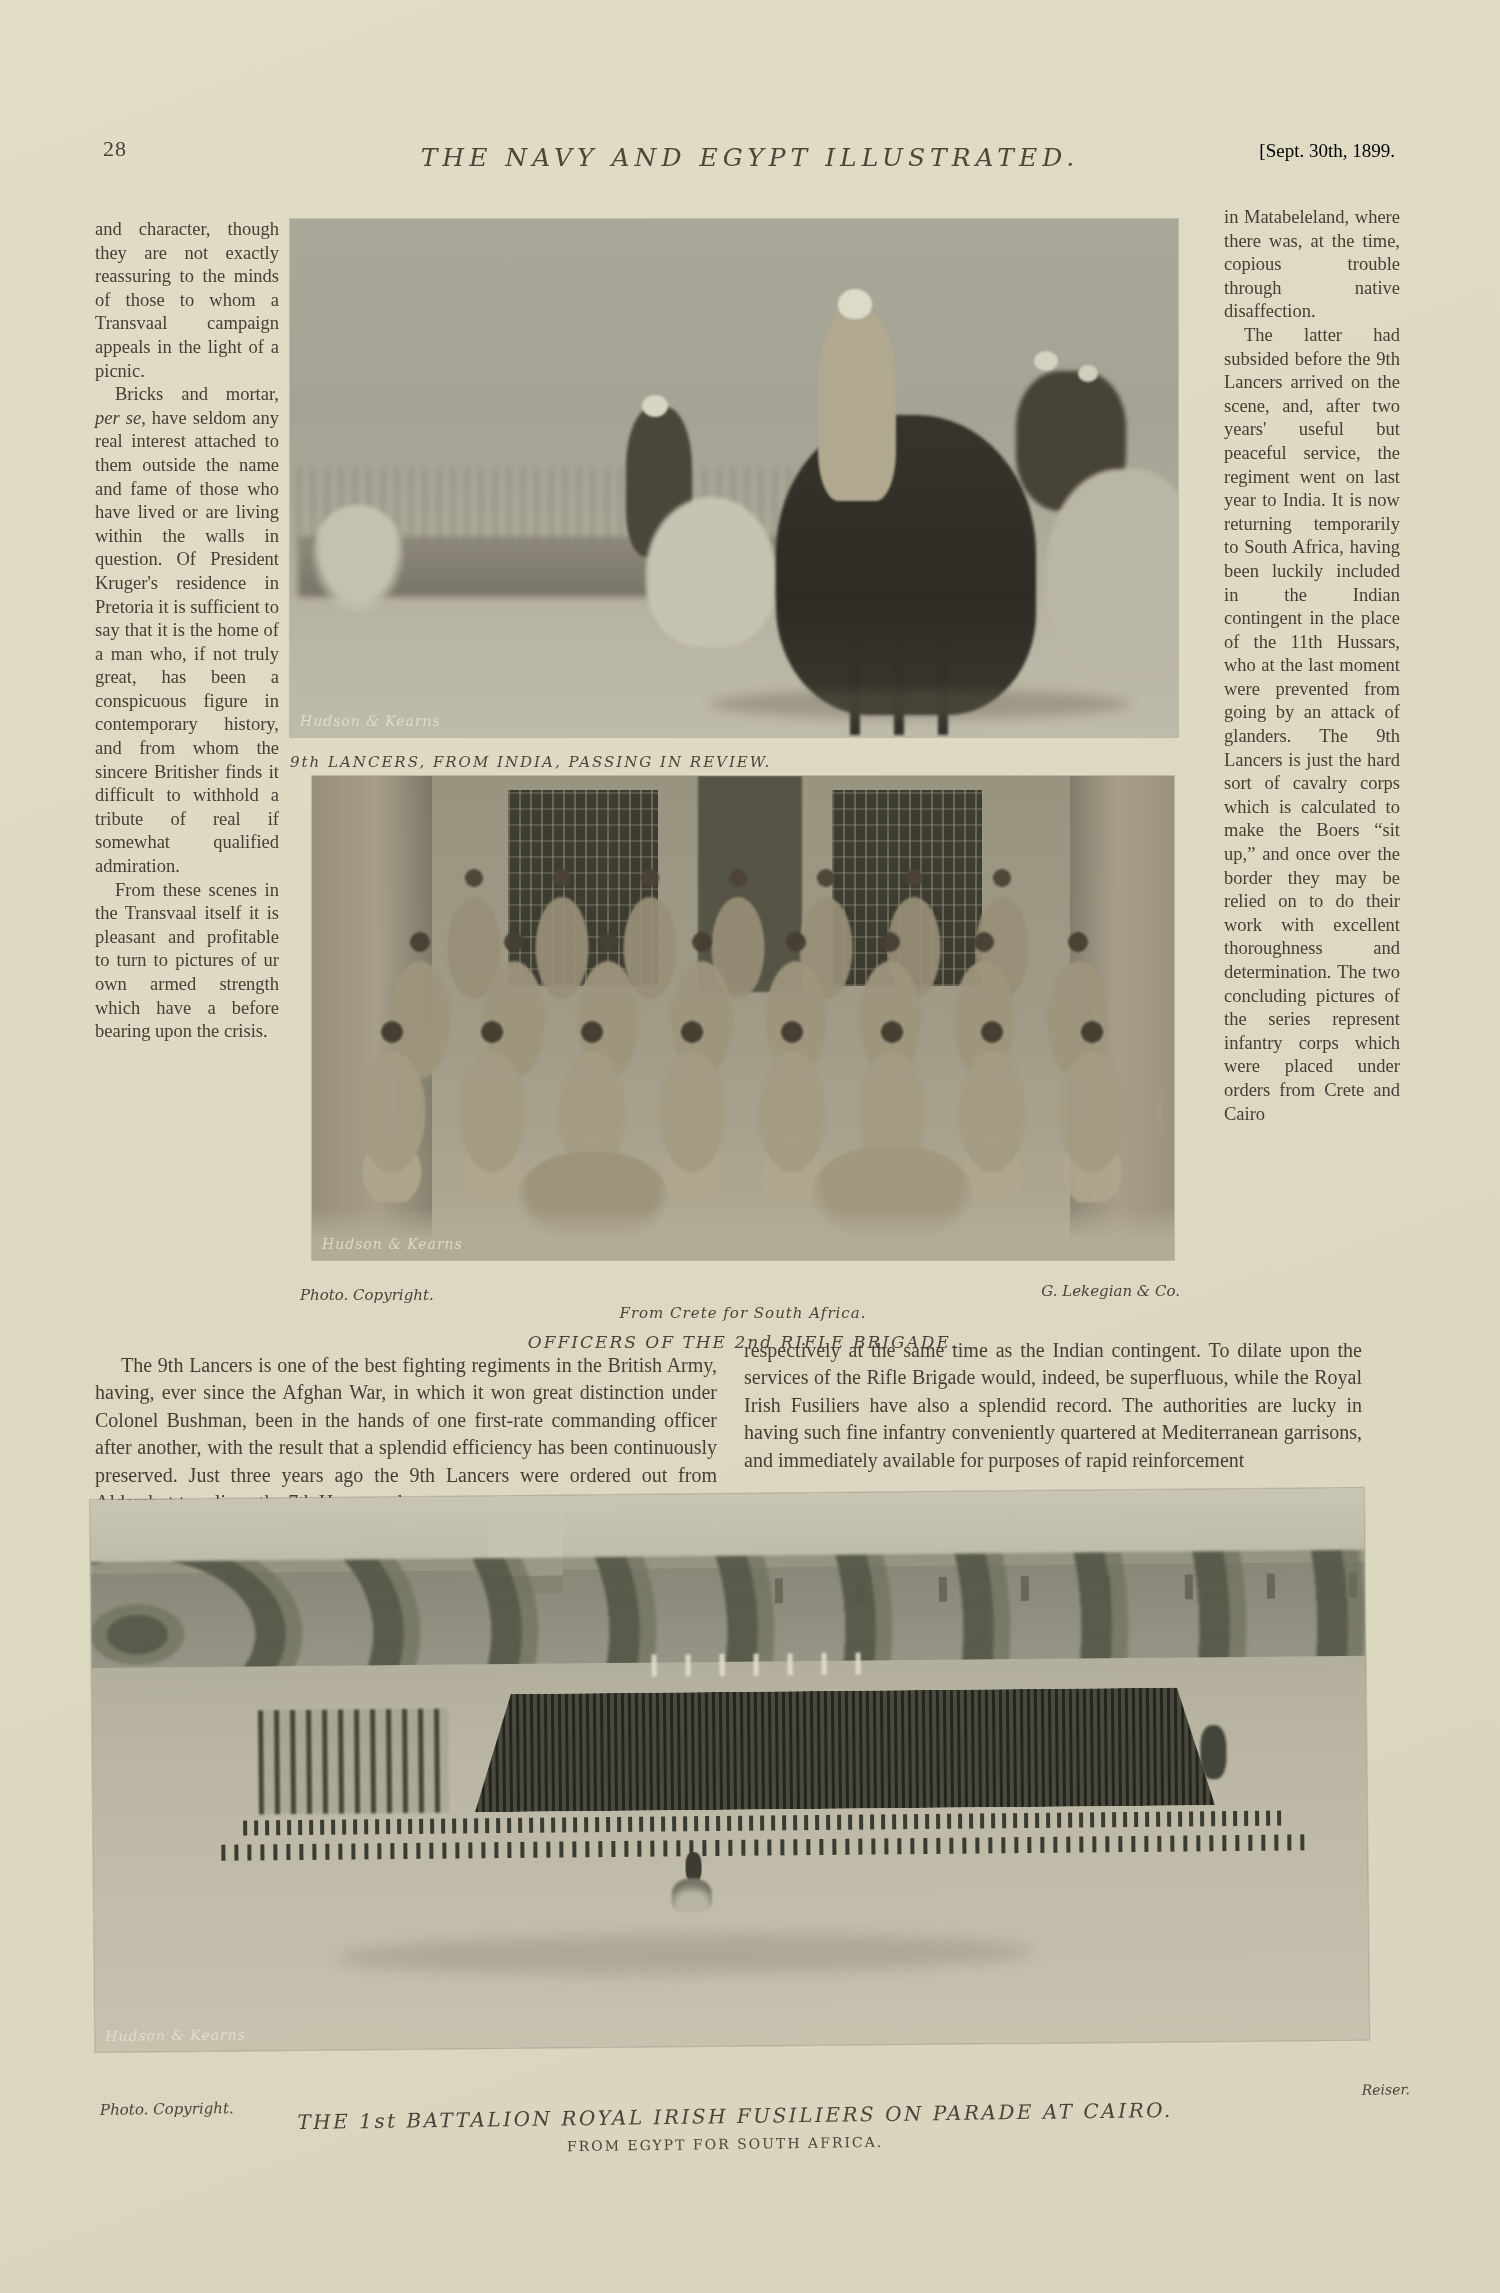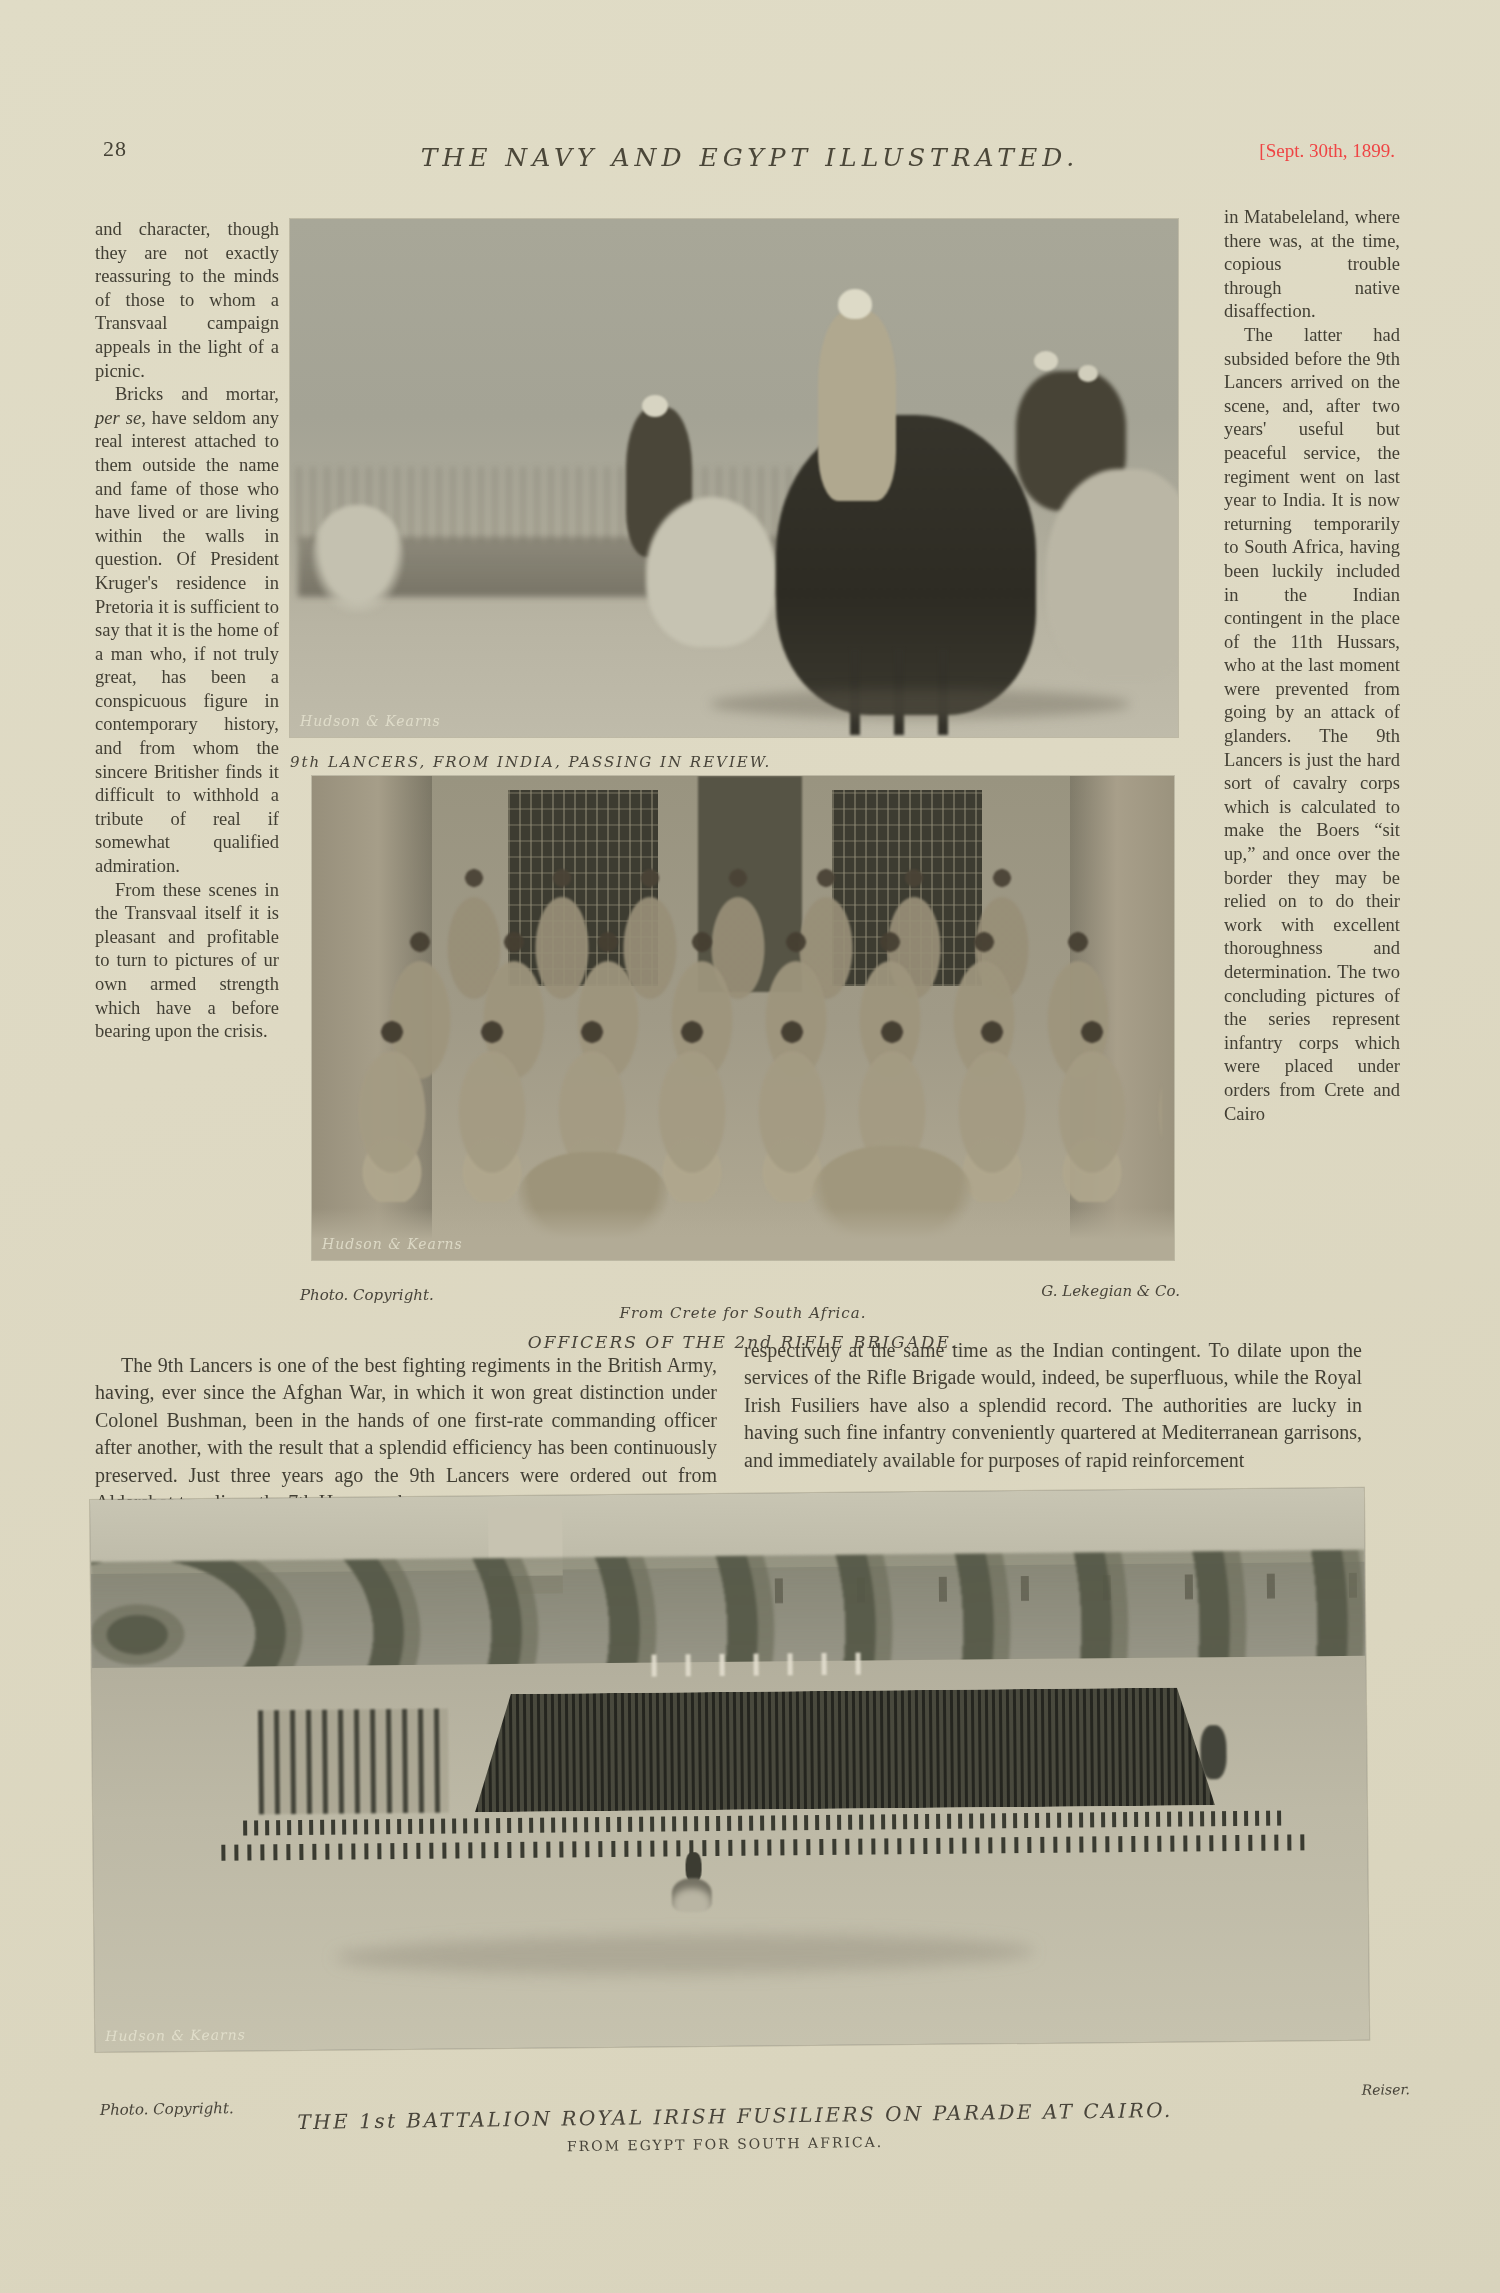--- a/index.html
+++ b/index.html
@@ -7,21 +7,21 @@
     width:1500px;height:2293px;position:relative;overflow:hidden;
     background:linear-gradient(160deg,#e0dcc6 0%,#ded9c3 40%,#dbd6bf 75%,#d8d3bc 100%);
     font-family:"Liberation Serif","DejaVu Serif",serif;
     color:#3f3c32;
   }
   .abs{position:absolute;}
   
   .pagenum{left:103px;top:136px;font-size:22px;letter-spacing:1px;color:#454236;text-align:right;}
   .masthead{left:0;right:0;top:143px;text-align:center;font-style:italic;font-size:25px;
     letter-spacing:5px;color:#4b4739;font-family:"DejaVu Serif",serif;}
-  .issue-date{right:105px;top:140px;font-size:19px;color:#ef4444;}
+  .issue-date{right:105px;top:140px;font-size:19px;color:#000000;}
   
   .ncol{width:184px;font-size:18.5px;line-height:23.6px;text-align:justify;color:#423f34;}
   .ncol p{margin:0;}
   .ncol p.ind{text-indent:20px;}
   .col-left{left:95px;top:218px;}
   .col-right{left:1190px;top:206px;width:176px;margin-left:34px;}
   
   .mcol{width:622px;font-size:20px;line-height:27.4px;text-align:justify;color:#423f34;}
   .mcol p{margin:0;}
   .mid-left{left:95px;top:1352px;}

